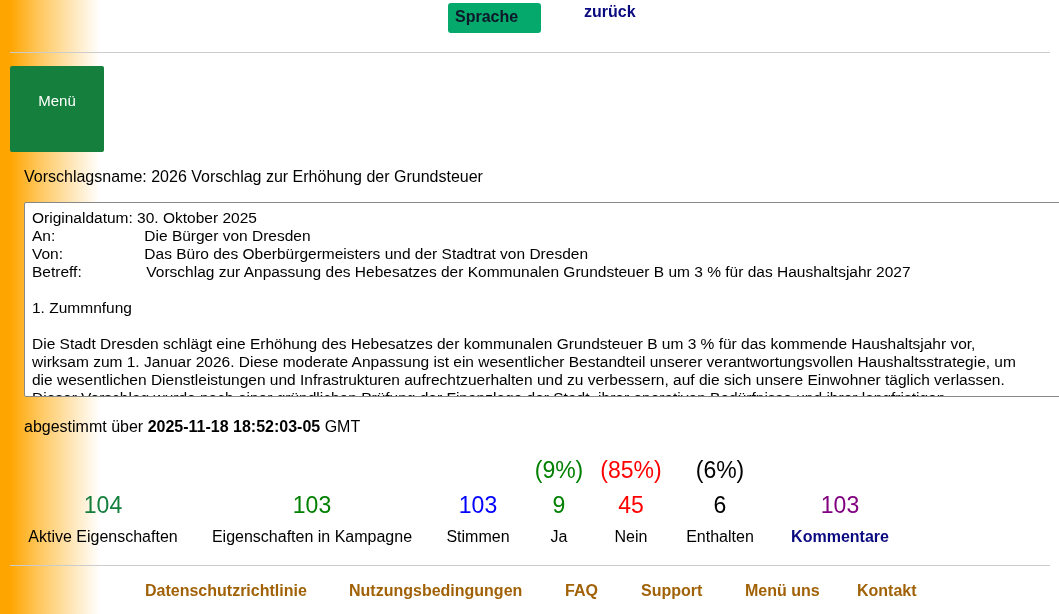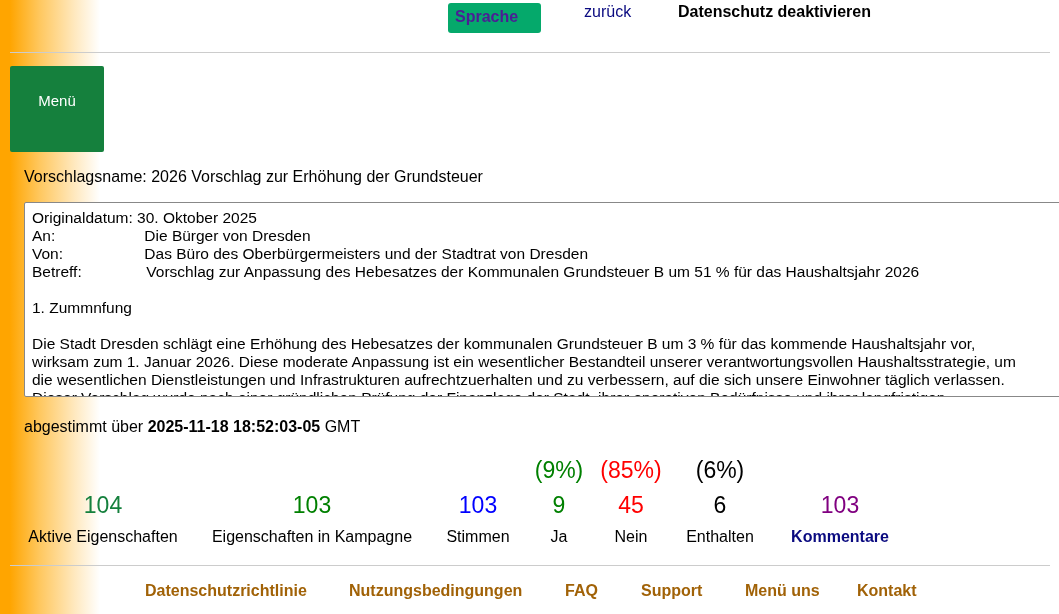--- a/index.html
+++ b/index.html
@@ -27,34 +27,34 @@
       top: 3px;
       font-size: 16px;
     }
     .lang-button {
       position: absolute;
       left: 448px;
       top: 3px;
       width: 93px;
       height: 30px;
       background: #05a96b;
-      color: #4c1d95;
+      color: #0f172a;
       font-weight: bold;
       font-size: 16px;
       border-radius: 3px;
       box-sizing: border-box;
       padding: 5px 0 0 7px;
       cursor: pointer;
     }
     .back-link {
       position: absolute;
       left: 584px;
       top: 3px;
       font-size: 16px;
-      font-weight: normal;
+      font-weight: bold;
       color: #0a0a80;
       text-decoration: none;
       cursor: pointer;
     }
     .privacy-toggle {
       position: absolute;
       left: 678px;
       top: 3px;
       font-size: 16px;
       font-weight: bold;
@@ -147,21 +147,20 @@
       cursor: pointer;
       white-space: nowrap;
     }
   </style>
 </head>
 <body>
 
 <div class="topbar">
   <div class="lang-button">Sprache</div>
   <a class="back-link">zurück</a>
-  <span class="privacy-toggle">Datenschutz deaktivieren</span>
 </div>
 
 <div class="hr" style="top:52px;"></div>
 
 <div class="menu-button">Menü</div>
 
 <div class="proposal-name">Vorschlagsname: 2026 Vorschlag zur Erhöhung der Grundsteuer</div>
 
 <div class="doc-box">
   <div class="doc-row">
@@ -171,21 +170,21 @@
   <div class="doc-row">
     <span class="doc-key">An:</span>
     <span>Die Bürger von Dresden</span>
   </div>
   <div class="doc-row">
     <span class="doc-key">Von:</span>
     <span>Das Büro des Oberbürgermeisters und der Stadtrat von Dresden</span>
   </div>
   <div class="doc-row">
     <span class="doc-key" style="width:110px;">Betreff:</span>
-    <span>Vorschlag zur Anpassung des Hebesatzes der Kommunalen Grundsteuer B um 51 % für das Haushaltsjahr 2026</span>
+    <span>Vorschlag zur Anpassung des Hebesatzes der Kommunalen Grundsteuer B um 3 % für das Haushaltsjahr 2027</span>
   </div>
   <div class="doc-gap"></div>
   <div class="doc-row">1. Zummnfung</div>
   <div class="doc-gap"></div>
   <div class="doc-para">Die Stadt Dresden schlägt eine Erhöhung des Hebesatzes der kommunalen Grundsteuer B um 3 % für das kommende Haushaltsjahr vor,</div>
   <div class="doc-para">wirksam zum 1. Januar 2026. Diese moderate Anpassung ist ein wesentlicher Bestandteil unserer verantwortungsvollen Haushaltsstrategie, um</div>
   <div class="doc-para">die wesentlichen Dienstleistungen und Infrastrukturen aufrechtzuerhalten und zu verbessern, auf die sich unsere Einwohner täglich verlassen.</div>
   <div class="doc-para">Dieser Vorschlag wurde nach einer gründlichen Prüfung der Finanzlage der Stadt, ihrer operativen Bedürfnisse und ihrer langfristigen</div>
 </div>
 

